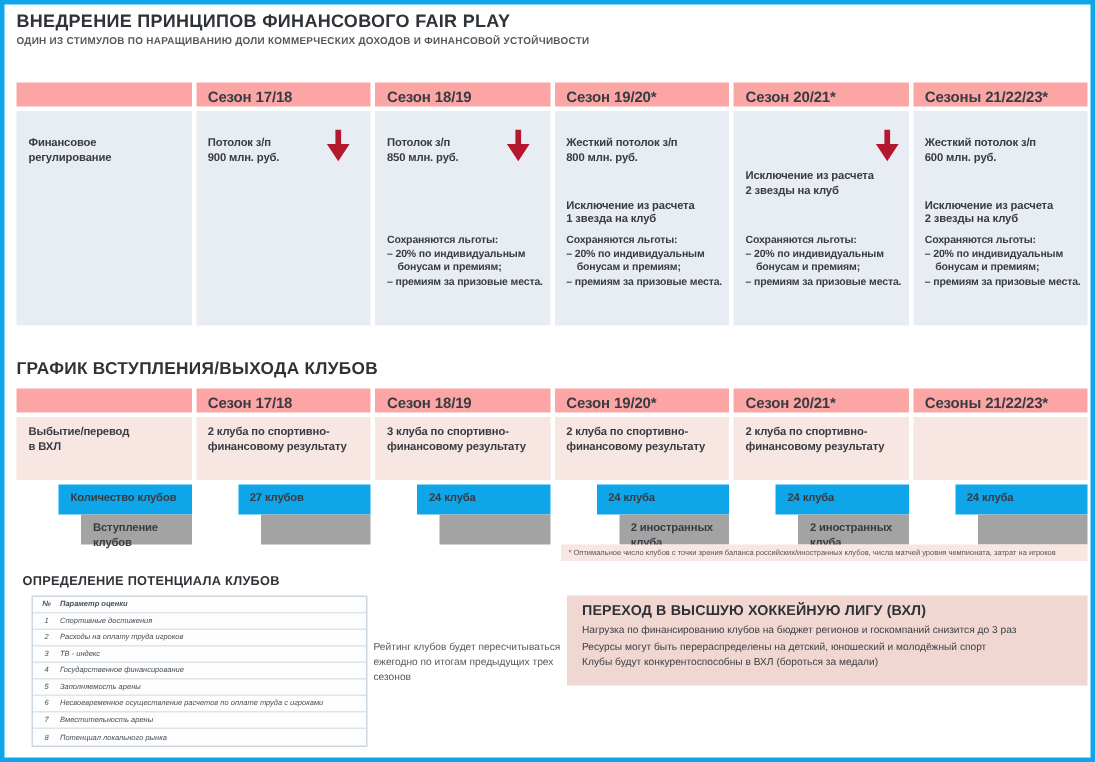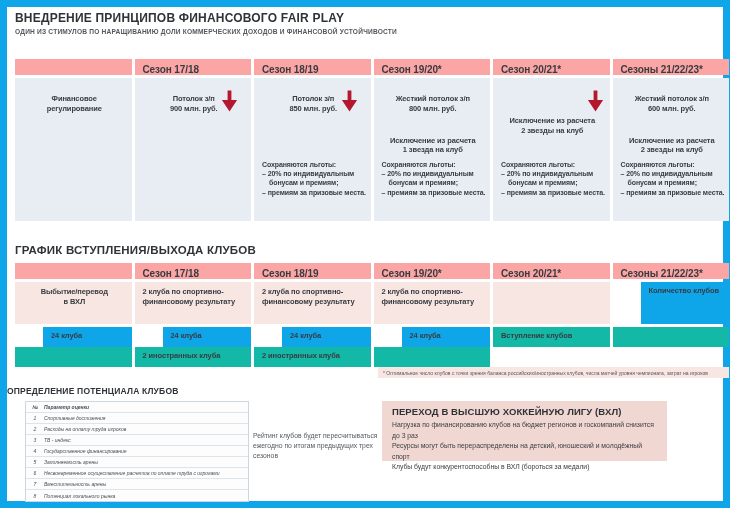--- a/index.html
+++ b/index.html
@@ -4,64 +4,64 @@
 <style>
   * { margin:0; padding:0; box-sizing:border-box; }
   html,body { width:730px; height:508px; }
   body {
     position:relative;
     background:#ffffff;
     font-family:"Liberation Sans","DejaVu Sans",sans-serif;
     color:#33373c;
     overflow:hidden;
   }
-  .page { position:absolute; inset:0; border:7px solid #0ea5e9;text-decoration:underline; }
-  .pre { white-space:pre-line;text-align:center; }
+  .page { position:absolute; inset:0; border:3px solid #0ea5e9;text-decoration:underline; }
+  .pre { white-space:pre-line; }
 
   
   .s1-title { position:absolute; left:8px; top:4px; font-size:12px; font-weight:bold; letter-spacing:.2px; color:#2f3338; }
   .s1-sub   { position:absolute; left:8px; top:21px; font-size:6.6px; font-weight:bold; letter-spacing:.2px; color:#54585d; }
   .s2-title { position:absolute; left:8px; top:237px; font-size:11.5px; font-weight:bold; letter-spacing:.2px; color:#2f3338;text-align:center; }
-  .s3-title { position:absolute; left:0; top:379px; font-size:8.5px; font-weight:bold; letter-spacing:.2px; color:#2f3338; }
+  .s3-title { position:absolute; left:12px; top:379px; font-size:8.5px; font-weight:bold; letter-spacing:.2px; color:#2f3338; }
 
   
   .t1 { position:absolute; left:8px; top:52px; width:714px;
         display:grid; grid-template-columns:repeat(6,1fr); grid-template-rows:16px 143px; gap:3px; }
   .th { background:#fca5a5; font-size:10px; font-weight:bold; padding:4.5px 0 0 8px; color:#383c41; letter-spacing:-.1px; }
   .td { background:#e8edf3; position:relative; padding:16px 6px 0 8px; font-size:7.5px; font-weight:bold;
         line-height:1.3; letter-spacing:-.1px; color:#383c41; }
   .td .sub { margin-top:22px; }
   .benefits { position:absolute; left:8px; right:4px; top:82px; font-size:7px; line-height:1.32; }
   .b-item { padding-left:7px; text-indent:-7px; }
   .arr { position:absolute; width:19px; height:22px; top:12px; right:12px; }
   .arr.tight { right:5px; }
 
   
   .t2 { position:absolute; left:8px; top:256px; width:714px;
         display:grid; grid-template-columns:repeat(6,1fr); grid-template-rows:16px 42px 17px 17px; gap:3px; }
   .t2 .cell { font-size:7.5px; font-weight:bold; letter-spacing:-.1px; color:#383c41; line-height:1.3; padding:5px 6px 16px 8px; }
   .bg-pink  { background:#f8e6e2; }
   .bg-gray  { background:#0ea5e9;margin-left:28px; }
-  .bg-green { background:#14b8a6; }
+  .bg-green { background:#a3a3a3;margin-left:43px; }
   .t2 .slim { padding-top:4px; }
   .footnote { position:absolute; left:371px; top:360px; width:351px; height:11px; background:#f8e6e2;
               font-size:5px; color:#53575c; padding:2.5px 0 0 5px; letter-spacing:0; }
 
   
   .pt { position:absolute; left:18px; top:394px; width:224px; background:#fdfdfe; border:1px solid #ccd7e1; }
   .pt-row { display:flex; align-items:center; height:11px; border-bottom:1px solid #dde5ec; }
   .pt-row:last-child { border-bottom:none; }
   .pt-num { width:18px; flex:0 0 18px; text-align:center; font-size:5px; font-style:italic; color:#4a4e53; }
   .pt-lab { font-size:5px; font-style:italic; color:#4a4e53; letter-spacing:0; }
   .pt-head .pt-num, .pt-head .pt-lab { font-weight:bold; }
 
   .rating-note { position:absolute; left:246px; top:424px; width:130px; font-size:6.8px; color:#55595e; line-height:1.5; }
 
   
-  .vhl { position:absolute; left:375px; top:394px; width:285px; height:60px; background:#f0d7d2; padding:5px 10px 0; }
+  .vhl { position:absolute; left:375px; top:394px; width:347px; height:60px; background:#f0d7d2; padding:5px 10px 0; }
   .vhl-title { font-size:9.5px; font-weight:bold; color:#2e3237; letter-spacing:.1px; margin-bottom:3px; }
   .vhl-line { font-size:6.8px; color:#3c4045; line-height:1.55; }
 </style>
 </head>
 <body>
 
 <div class="page">
 
   <div class="s1-title">ВНЕДРЕНИЕ ПРИНЦИПОВ ФИНАНСОВОГО FAIR PLAY</div>
   <div class="s1-sub">ОДИН ИЗ СТИМУЛОВ ПО НАРАЩИВАНИЮ ДОЛИ КОММЕРЧЕСКИХ ДОХОДОВ И ФИНАНСОВОЙ УСТОЙЧИВОСТИ</div>
@@ -142,25 +142,27 @@
     <div class="th"></div>
     <div class="th">Сезон 17/18</div>
     <div class="th">Сезон 18/19</div>
     <div class="th">Сезон 19/20*</div>
     <div class="th">Сезон 20/21*</div>
     <div class="th">Сезоны 21/22/23*</div>
 
     <div class="cell bg-pink pre">Выбытие/перевод
 в ВХЛ</div>
     <div class="cell bg-pink">2 клуба по спортивно-финансовому результату</div>
+    <div class="cell bg-pink">3 клуба по спортивно-финансовому результату</div>
     <div class="cell bg-pink">2 клуба по спортивно-финансовому результату</div>
     <div class="cell bg-pink">2 клуба по спортивно-финансовому результату</div>
     <div class="cell bg-pink"></div>
 
     <div class="cell slim bg-gray">Количество клубов</div>
+    <div class="cell slim bg-gray">27 клубов</div>
     <div class="cell slim bg-gray">24 клуба</div>
     <div class="cell slim bg-gray">24 клуба</div>
     <div class="cell slim bg-gray">24 клуба</div>
     <div class="cell slim bg-gray">24 клуба</div>
 
     <div class="cell slim bg-green">Вступление клубов</div>
     <div class="cell slim bg-green"></div>
     <div class="cell slim bg-green"></div>
     <div class="cell slim bg-green">2 иностранных клуба</div>
     <div class="cell slim bg-green">2 иностранных клуба</div>

